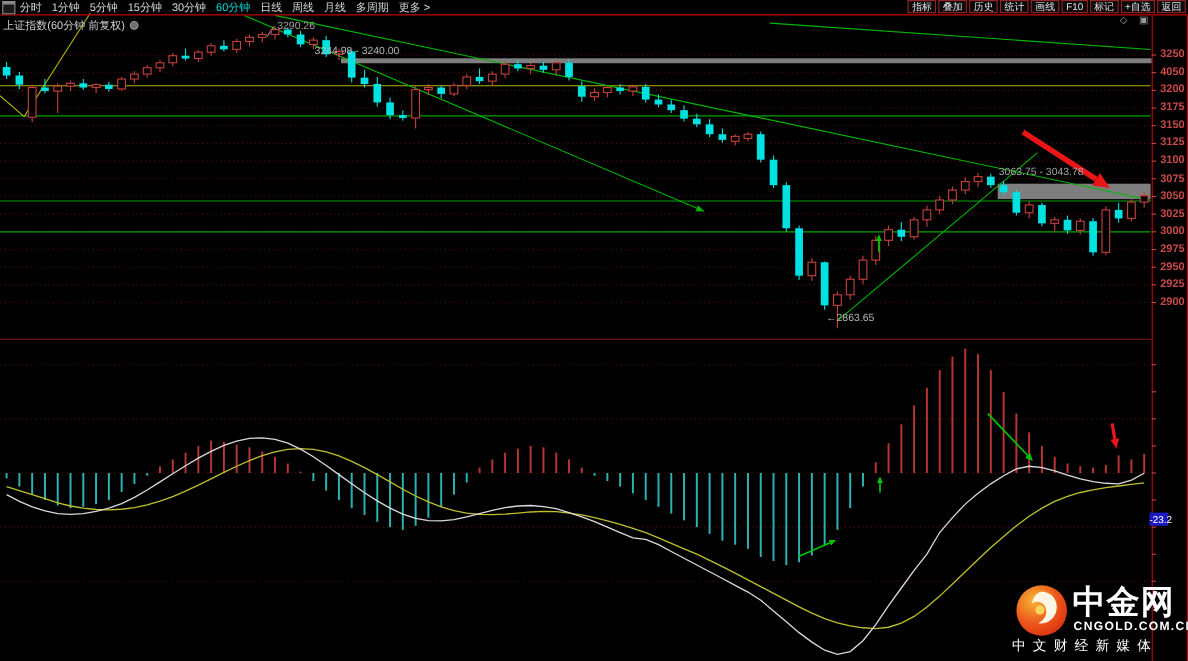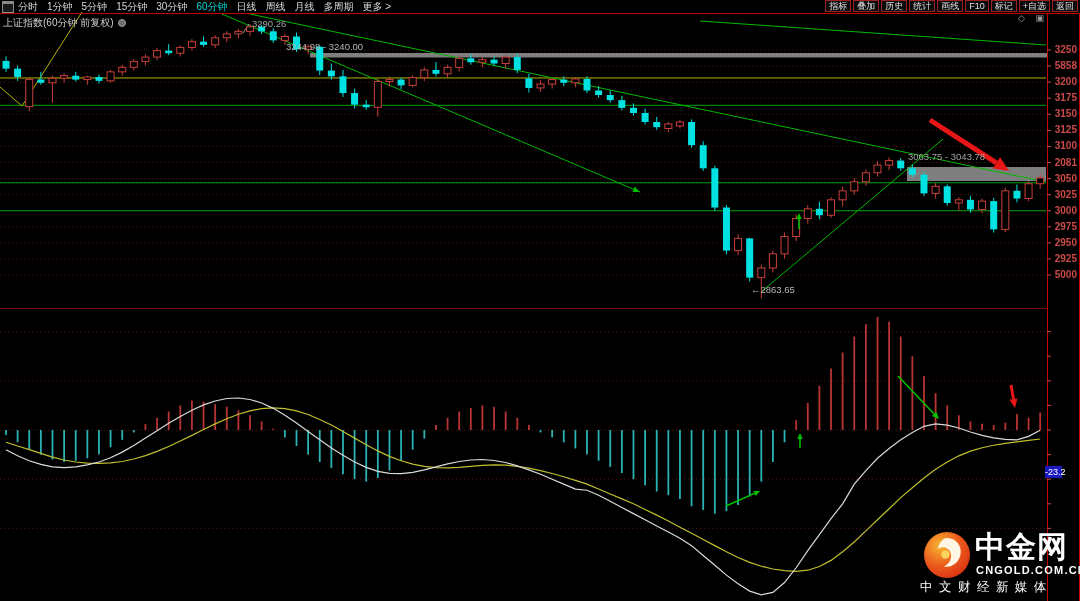--- a/index.html
+++ b/index.html
@@ -419,34 +419,34 @@
     <span class="mini-circle"></span>
   </div>
 
   <div class="annot" id="annotHigh">3290.26</div>
   <div class="annot" id="annotZone1">3244.98 - 3240.00</div>
   <div class="annot" id="annotZone2">3063.75 - 3043.78</div>
   <div class="annot" id="annotLow">←2863.65</div>
 
   <div class="axis-col" id="priceAxis">
       <div class="axis-label" style="top: 44px;">3250</div>
-      <div class="axis-label" style="top: 60.075px;">5858</div>
+      <div class="axis-label" style="top: 60.075px;">4050</div>
       <div class="axis-label" style="top: 76.15px;">3200</div>
       <div class="axis-label" style="top: 92.225px;">3175</div>
       <div class="axis-label" style="top: 108.3px;">3150</div>
       <div class="axis-label" style="top: 124.375px;">3125</div>
       <div class="axis-label" style="top: 140.45px;">3100</div>
-      <div class="axis-label" style="top: 156.525px;">2081</div>
+      <div class="axis-label" style="top: 156.525px;">3075</div>
       <div class="axis-label" style="top: 172.6px;">3050</div>
       <div class="axis-label" style="top: 188.675px;">3025</div>
       <div class="axis-label" style="top: 204.75px;">3000</div>
       <div class="axis-label" style="top: 220.825px;">2975</div>
       <div class="axis-label" style="top: 236.9px;">2950</div>
       <div class="axis-label" style="top: 252.975px;">2925</div>
-      <div class="axis-label" style="top: 269.05px;">5000</div>
+      <div class="axis-label" style="top: 269.05px;">2900</div>
     </div>
   <div class="badge">-23.2</div>
 
 
   <div class="logo">
     <svg width="50" height="50" style="left:2px;top:3px;">
       <defs>
         <radialGradient id="lg" cx="35%" cy="30%" r="80%">
           <stop offset="0%" stop-color="#f7b733"></stop>
             <stop offset="55%" stop-color="#ec5a1c"></stop>

